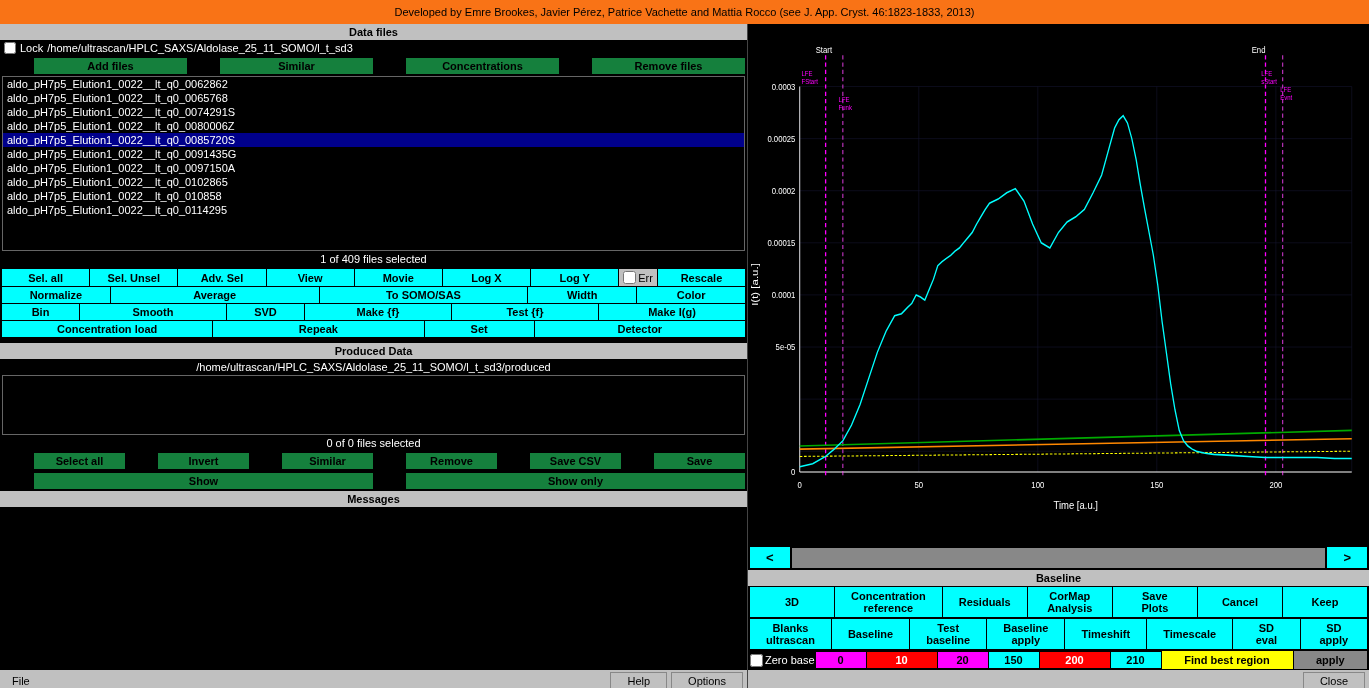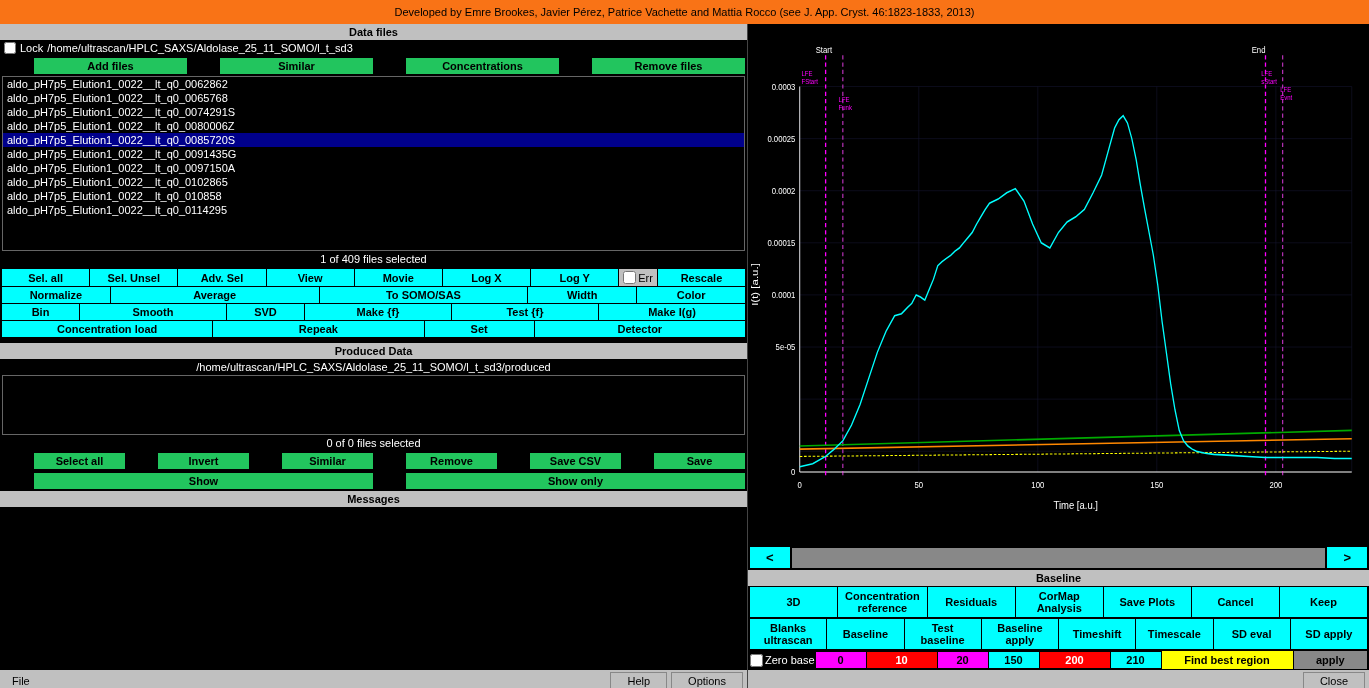--- a/index.html
+++ b/index.html
@@ -13,21 +13,21 @@
     .left-panel { width: 748px; background: #000; display: flex; flex-direction: column; border-right: 1px solid #444; }
     
     .section-header { background: #c0c0c0; color: #000; text-align: center; padding: 2px; font-weight: bold; font-size: 11px; }
     
     .lock-row { display: flex; align-items: center; padding: 2px 4px; background: #000; gap: 4px; }
     .lock-row input[type=checkbox] { width: 12px; height: 12px; }
     .lock-label { color: #fff; font-size: 11px; }
     .lock-path { color: #fff; font-size: 11px; flex: 1; }
     
     .btn-row { display: flex; gap: 1px; padding: 2px 2px; }
-    .btn-cyan { background: #22c55e; color: #000; border: none; cursor: pointer; padding: 2px 4px; font-size: 11px; flex: 1; font-weight: bold; margin-left: 32px; }
+    .btn-cyan { background: #15803d; color: #000; border: none; cursor: pointer; padding: 2px 4px; font-size: 11px; flex: 1; font-weight: bold; margin-left: 32px; }
     
     .file-list-container { flex: 1; overflow-y: auto; background: #000; border: 1px solid #666; margin: 0 2px; min-height: 0; max-height: 175px; }
     .file-list { list-style: none; }
     .file-list li { color: #fff; padding: 1px 4px; font-size: 11px; cursor: pointer; white-space: nowrap; }
     .file-list li.selected { background: #00008b; }
     
     .file-count { color: #fff; text-align: center; padding: 2px; font-size: 11px; }
     
     .controls-grid { display: flex; flex-direction: column; gap: 1px; padding: 2px; }
     .ctrl-row { display: flex; gap: 1px; }
@@ -50,21 +50,21 @@
     .chart-nav-row { display: flex; align-items: center; padding: 2px; gap: 2px; }
     .nav-btn { background: #00ffff; color: #000; border: none; cursor: pointer; padding: 3px 16px; font-size: 13px; font-weight: bold; }
     .nav-slider { flex: 1; height: 20px; background: #888; }
     
     .baseline-label { background: #c0c0c0; color: #000; text-align: center; padding: 2px; font-weight: bold; font-size: 11px; }
     
     .baseline-row1 { display: flex; gap: 1px; padding: 1px 2px; }
     .baseline-row2 { display: flex; gap: 1px; padding: 1px 2px; }
     .baseline-row3 { display: flex; gap: 1px; padding: 1px 2px; align-items: center; }
     
-    .btn-baseline { background: #00ffff; color: #000; border: none; cursor: pointer; padding: 3px 7px; font-size: 11px; font-weight: bold; flex: 1; }
+    .btn-baseline { background: #00ffff; color: #000; border: none; cursor: pointer; padding: 3px 16px; font-size: 11px; font-weight: bold; flex: 1; }
     .btn-baseline-gray { background: #888; color: #000; border: none; cursor: pointer; padding: 3px 8px; font-size: 11px; font-weight: bold; flex: 1; }
     .zero-base-chk { display: flex; align-items: center; gap: 2px; color: #fff; font-size: 11px; }
     
     .num-input { background: #ff00ff; color: #000; border: none; text-align: center; font-size: 11px; font-weight: bold; padding: 2px 4px; width: 50px; }
     .num-input-red { background: #ff0000; color: #fff; border: none; text-align: center; font-size: 11px; font-weight: bold; padding: 2px 4px; width: 70px; }
     .num-input-cyan { background: #00ffff; color: #000; border: none; text-align: center; font-size: 11px; font-weight: bold; padding: 2px 4px; width: 50px; }
     
     .find-best-btn { background: #ffff00; color: #000; border: none; cursor: pointer; padding: 3px 8px; font-size: 11px; font-weight: bold; flex: 2; }
     .app-bottom-btn { background: #c0c0c0; color: #000; border: 1px solid #888; cursor: pointer; padding: 2px 16px; font-size: 11px; }
     

